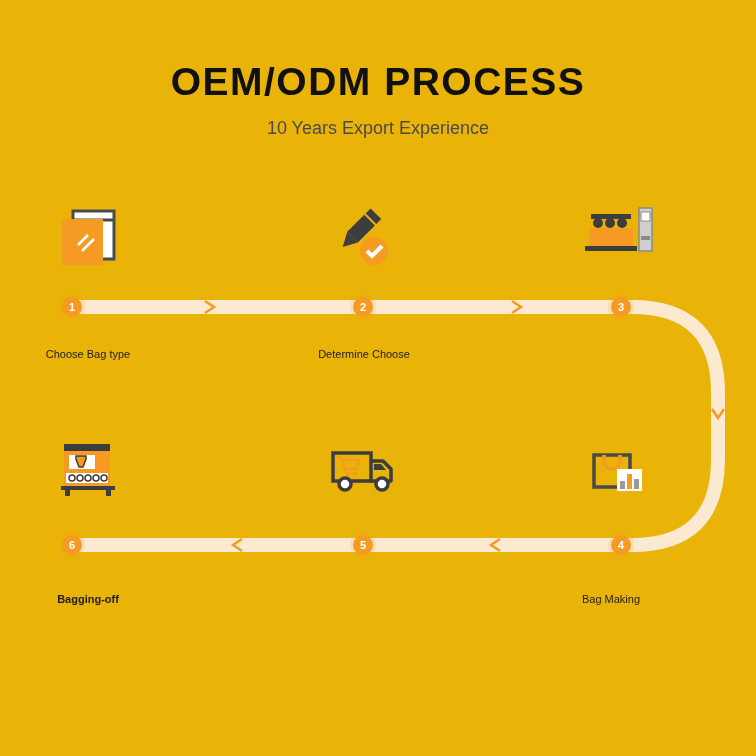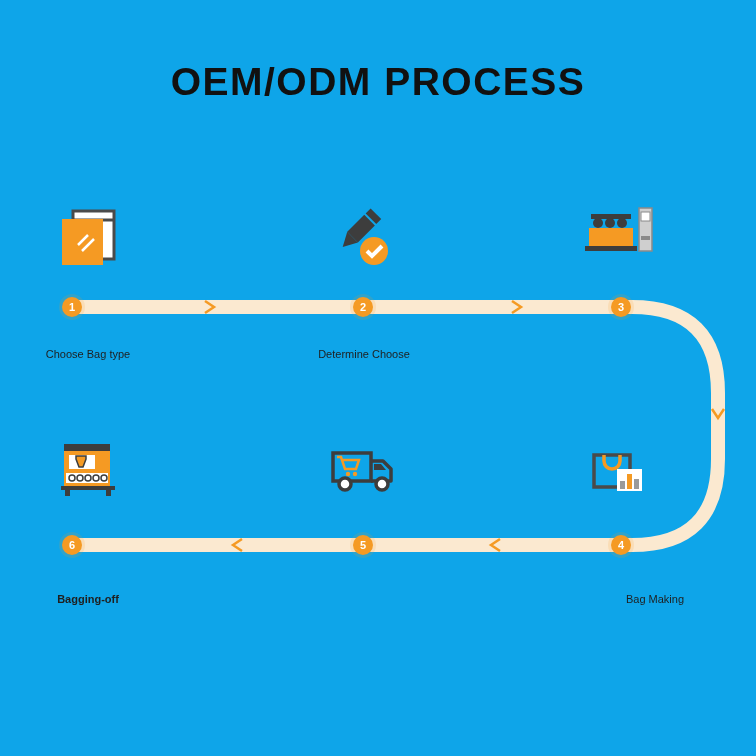--- a/index.html
+++ b/index.html
@@ -1,20 +1,20 @@
 <!DOCTYPE html>
 <html><head>
 <meta charset="utf-8">
 <style>
   * { margin:0; padding:0; box-sizing:border-box; }
   html,body { background:#ffffff; }
   body { font-family:"Liberation Sans", sans-serif; }
   .canvas {
     position:relative; width:756px; height:756px;
-    background:#0ea5e9; margin:0 auto; overflow:hidden;padding-left:34px;
+    background:#eab308; margin:0 auto; overflow:hidden;padding-left:34px;
   }
   .title {
     position:absolute; top:60px; left:0; width:100%;
     text-align:center; font-size:39px; font-weight:900;
     letter-spacing:1.5px; color:#111111;
   }
   .subtitle {
     position:absolute; top:118px; left:0; width:100%;
     text-align:center; font-size:18px; color:#4a4a4a;
   }
@@ -31,20 +31,21 @@
     font-size:11px; color:#1f1f1f; white-space:nowrap;
   }
   .step-icon { position:absolute; transform:translate(-50%,-50%); }
 </style>
 </head>
 <body>
 
 <div class="canvas">
 
   <div class="title">OEM/ODM PROCESS</div>
+  <div class="subtitle">10 Years Export Experience</div>
 
   <svg class="flow-svg" viewBox="0 0 756 756">
     <path d="M 72 307 H 632 Q 718 307 718 393 V 459 Q 718 545 632 545 H 72" fill="none" stroke="#FBE9D0" stroke-width="14" stroke-linecap="round"></path>
     <path d="M 205 301 L 214 307 L 205 313" fill="none" stroke="#F59A23" stroke-width="2.5"></path>
     <path d="M 512 301 L 521 307 L 512 313" fill="none" stroke="#F59A23" stroke-width="2.5"></path>
     <path d="M 712 409 L 718 418 L 724 409" fill="none" stroke="#F59A23" stroke-width="2.5"></path>
     <path d="M 500 539 L 491 545 L 500 551" fill="none" stroke="#F59A23" stroke-width="2.5"></path>
     <path d="M 242 539 L 233 545 L 242 551" fill="none" stroke="#F59A23" stroke-width="2.5"></path>
   </svg>
 
@@ -92,21 +93,21 @@
     <svg width="58" height="58" viewBox="0 0 58 58">
       <rect x="8" y="14" width="36" height="32" fill="none" stroke="#4a4a4a" stroke-width="3.5"></rect>
       <path d="M18 14 v6 a8 8 0 0 0 16 0 v-6" fill="none" stroke="#F59A23" stroke-width="3.5"></path>
       <rect x="31" y="28" width="25" height="22" fill="#ffffff"></rect>
       <rect x="34" y="40" width="5" height="8" fill="#9a9a9a"></rect>
       <rect x="41" y="33" width="5" height="15" fill="#F59A23"></rect>
       <rect x="48" y="38" width="5" height="10" fill="#9a9a9a"></rect>
     </svg>
   </div>
   <div class="step-circle" style="left:621px; top:545px;">4</div>
-  <div class="step-label" style="left:611px; top:593px;margin-left:44px;">Bag Making</div>
+  <div class="step-label" style="left:611px; top:593px;">Bag Making</div>
 
   <div class="step-icon" style="left:363px; top:472px;">
     <svg width="76" height="58" viewBox="0 0 76 58">
       <rect x="8" y="12" width="38" height="28" fill="none" stroke="#3d3d3d" stroke-width="3.5"></rect>
       <path d="M46 20 H58 L66 28 V40 H46" fill="none" stroke="#3d3d3d" stroke-width="3.5" stroke-linejoin="round"></path>
       <path d="M49 23 H56 L61 29 H49 Z" fill="#3d3d3d"></path>
       <path d="M12 16 h4 l4 12 h11 l3 -9 H18" fill="none" stroke="#F59A23" stroke-width="2.5"></path>
       <circle cx="23" cy="33" r="2.2" fill="#F59A23"></circle>
       <circle cx="30" cy="33" r="2.2" fill="#F59A23"></circle>
       <circle cx="20" cy="43" r="6" fill="#ffffff" stroke="#3d3d3d" stroke-width="3.5"></circle>

